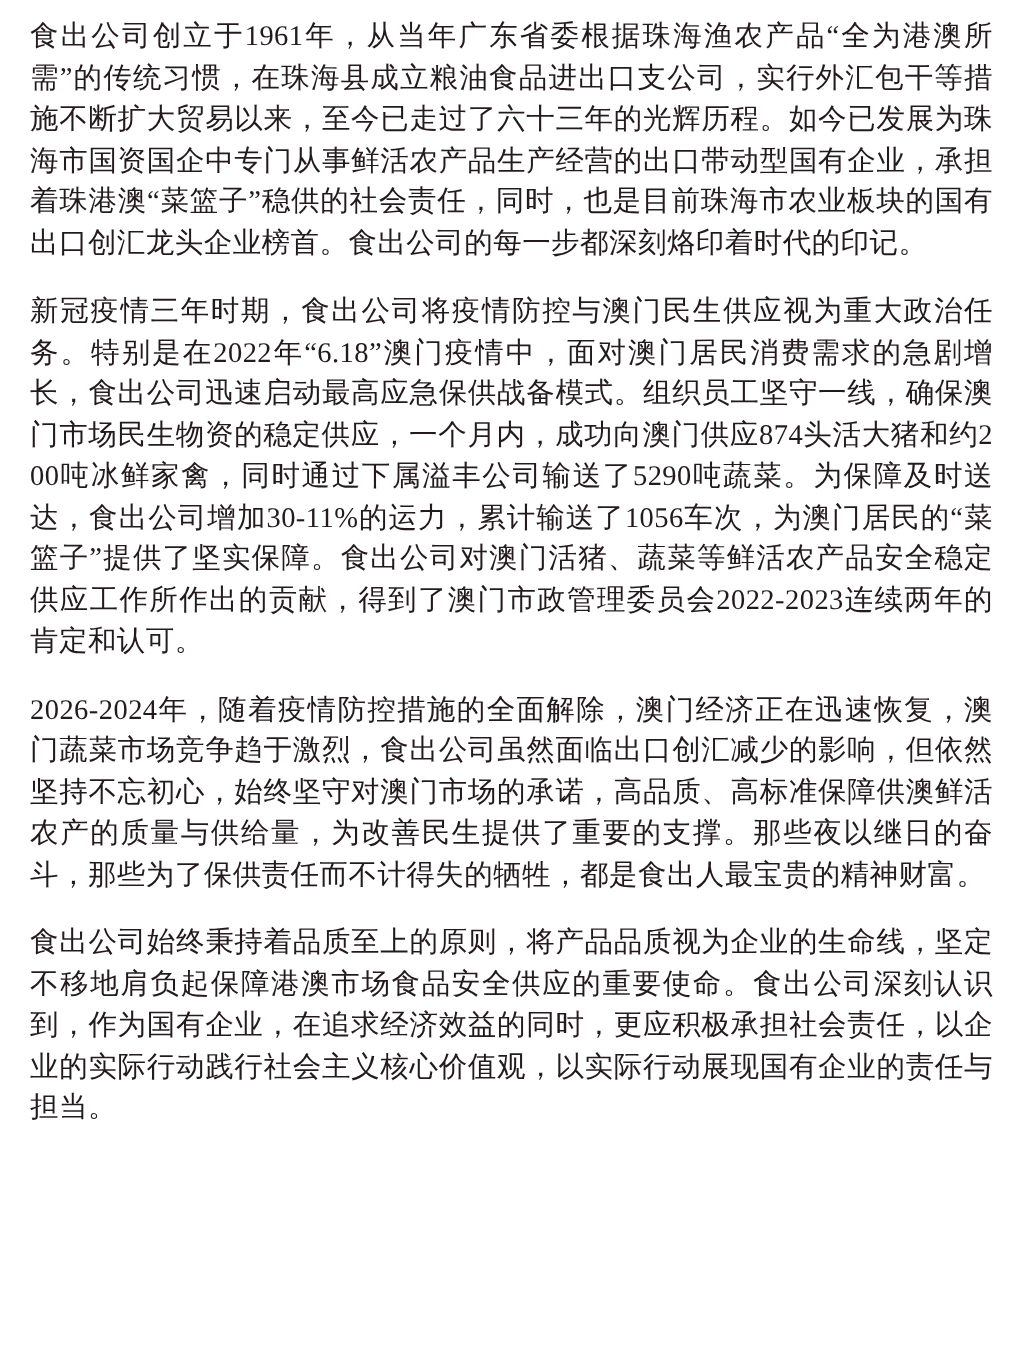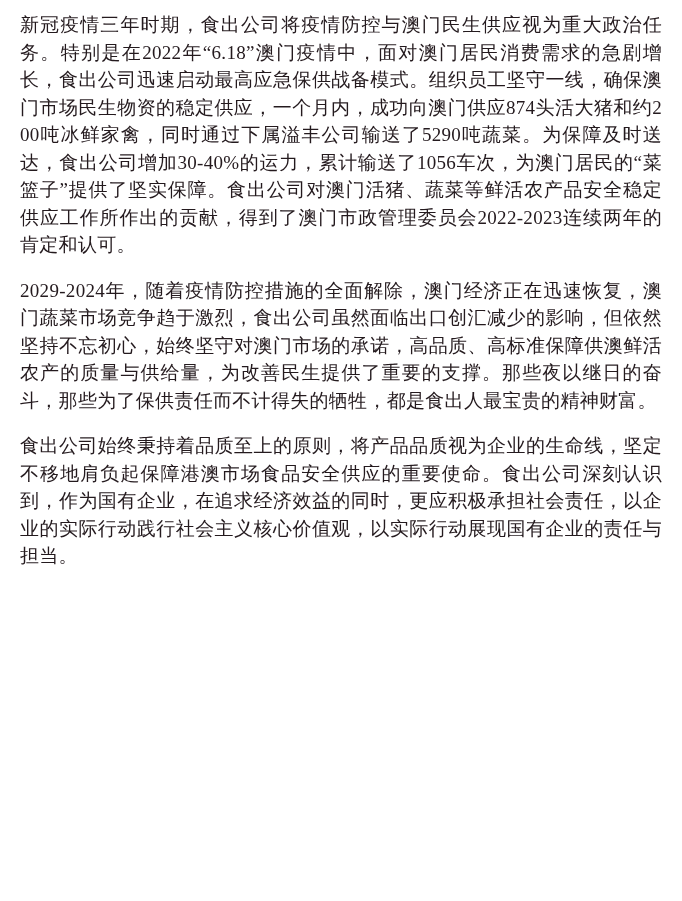--- a/index.html
+++ b/index.html
@@ -25,17 +25,18 @@
     word-break: break-all;
   }
   .doc-page p:last-child {
     margin-bottom: 0;
   }
 </style>
 </head>
 <body>
 
 <div class="doc-page">
-  <p>新冠疫情三年时期，食出公司将疫情防控与澳门民生供应视为重大政治任务。特别是在2022年“6.18”澳门疫情中，面对澳门居民消费需求的急剧增长，食出公司迅速启动最高应急保供战备模式。组织员工坚守一线，确保澳门市场民生物资的稳定供应，一个月内，成功向澳门供应874头活大猪和约200吨冰鲜家禽，同时通过下属溢丰公司输送了5290吨蔬菜。为保障及时送达，食出公司增加30-40%的运力，累计输送了1056车次，为澳门居民的“菜篮子”提供了坚实保障。食出公司对澳门活猪、蔬菜等鲜活农产品安全稳定供应工作所作出的贡献，得到了澳门市政管理委员会2022-2023连续两年的肯定和认可。</p>
-  <p>2029-2024年，随着疫情防控措施的全面解除，澳门经济正在迅速恢复，澳门蔬菜市场竞争趋于激烈，食出公司虽然面临出口创汇减少的影响，但依然坚持不忘初心，始终坚守对澳门市场的承诺，高品质、高标准保障供澳鲜活农产的质量与供给量，为改善民生提供了重要的支撑。那些夜以继日的奋斗，那些为了保供责任而不计得失的牺牲，都是食出人最宝贵的精神财富。</p>
+  <p>食出公司创立于1961年，从当年广东省委根据珠海渔农产品“全为港澳所需”的传统习惯，在珠海县成立粮油食品进出口支公司，实行外汇包干等措施不断扩大贸易以来，至今已走过了六十三年的光辉历程。如今已发展为珠海市国资国企中专门从事鲜活农产品生产经营的出口带动型国有企业，承担着珠港澳“菜篮子”稳供的社会责任，同时，也是目前珠海市农业板块的国有出口创汇龙头企业榜首。食出公司的每一步都深刻烙印着时代的印记。</p>
+  <p>新冠疫情三年时期，食出公司将疫情防控与澳门民生供应视为重大政治任务。特别是在2022年“6.18”澳门疫情中，面对澳门居民消费需求的急剧增长，食出公司迅速启动最高应急保供战备模式。组织员工坚守一线，确保澳门市场民生物资的稳定供应，一个月内，成功向澳门供应874头活大猪和约200吨冰鲜家禽，同时通过下属溢丰公司输送了5290吨蔬菜。为保障及时送达，食出公司增加30-11%的运力，累计输送了1056车次，为澳门居民的“菜篮子”提供了坚实保障。食出公司对澳门活猪、蔬菜等鲜活农产品安全稳定供应工作所作出的贡献，得到了澳门市政管理委员会2022-2023连续两年的肯定和认可。</p>
+  <p>2026-2024年，随着疫情防控措施的全面解除，澳门经济正在迅速恢复，澳门蔬菜市场竞争趋于激烈，食出公司虽然面临出口创汇减少的影响，但依然坚持不忘初心，始终坚守对澳门市场的承诺，高品质、高标准保障供澳鲜活农产的质量与供给量，为改善民生提供了重要的支撑。那些夜以继日的奋斗，那些为了保供责任而不计得失的牺牲，都是食出人最宝贵的精神财富。</p>
   <p>食出公司始终秉持着品质至上的原则，将产品品质视为企业的生命线，坚定不移地肩负起保障港澳市场食品安全供应的重要使命。食出公司深刻认识到，作为国有企业，在追求经济效益的同时，更应积极承担社会责任，以企业的实际行动践行社会主义核心价值观，以实际行动展现国有企业的责任与担当。</p>
 
 </div>
 
 </body></html>

